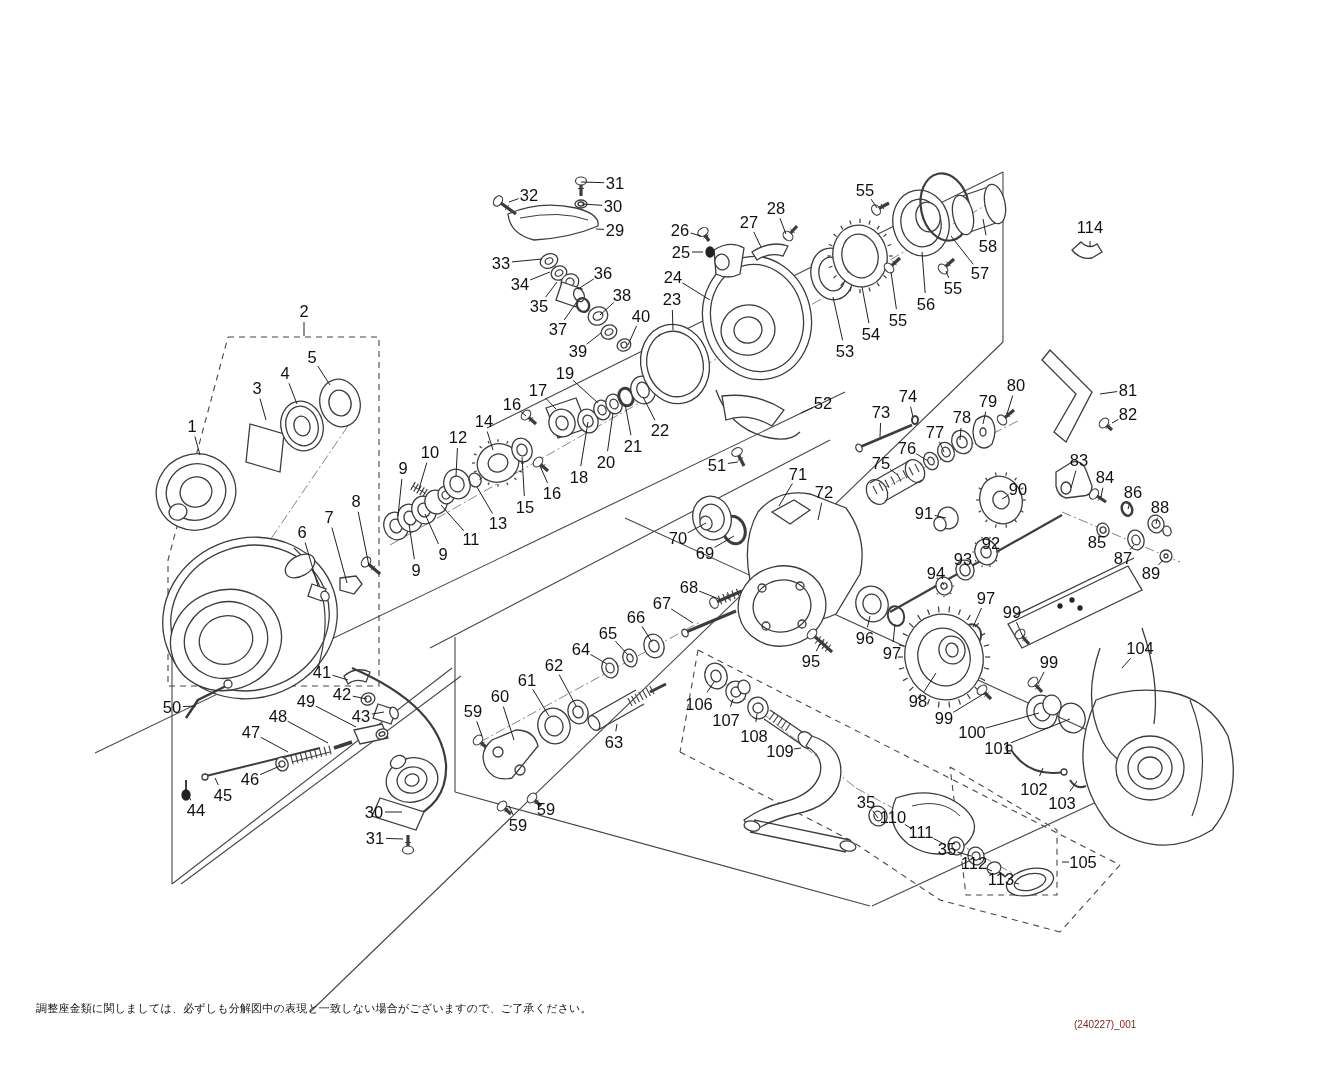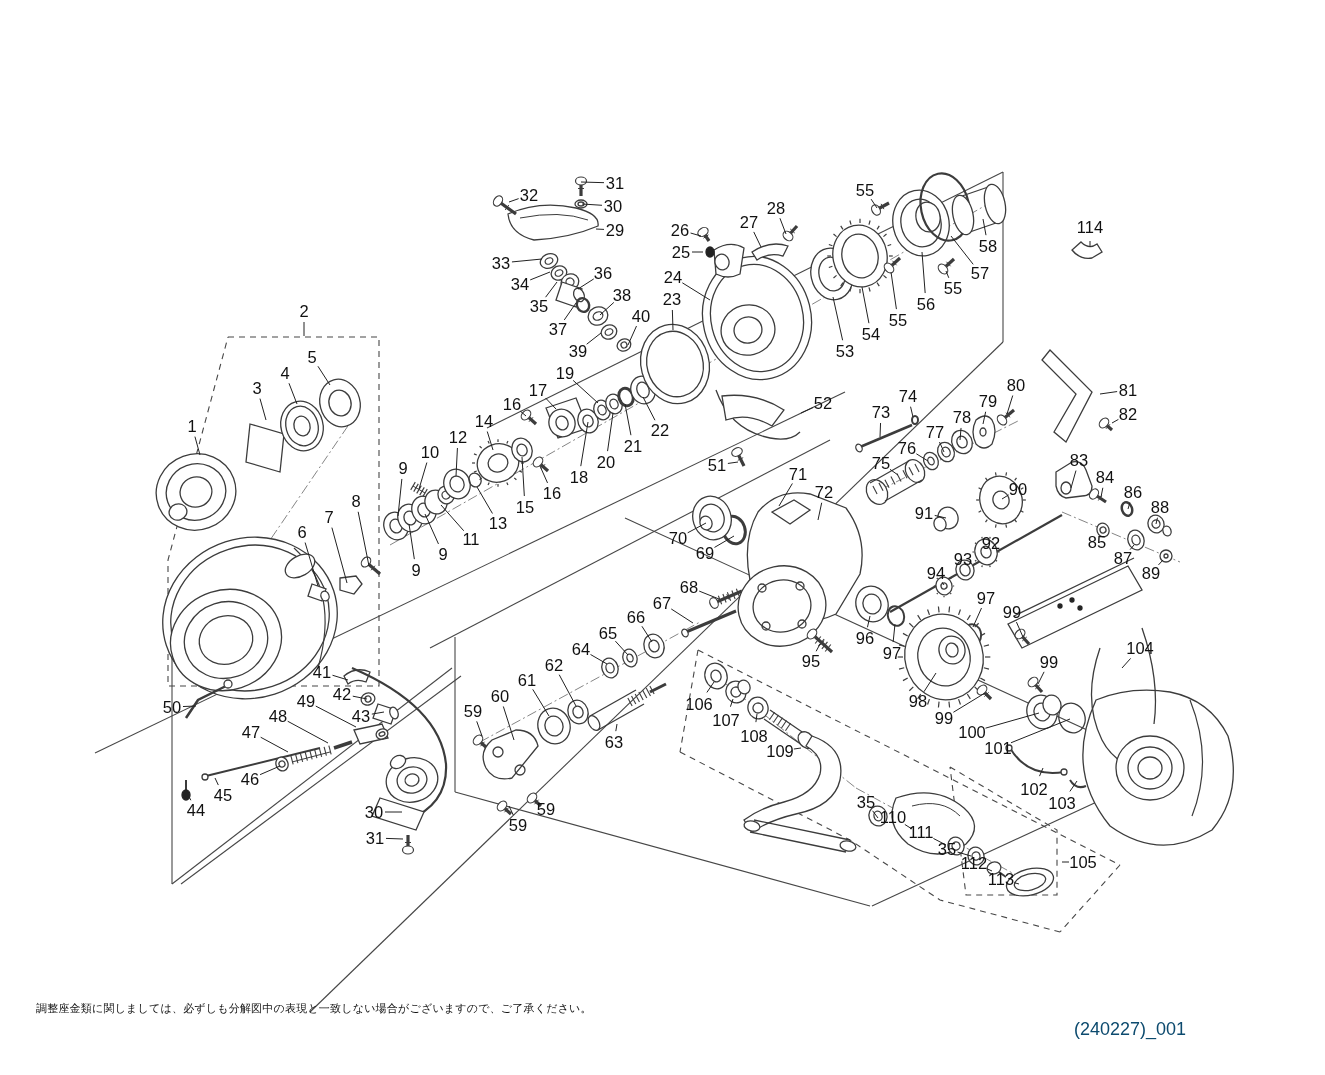--- a/index.html
+++ b/index.html
@@ -2,21 +2,21 @@
 <html><head>
 <meta charset="utf-8">
 <style>
   html,body{margin:0;padding:0;background:#fff;}
   body{font-family:"Liberation Sans","DejaVu Sans",sans-serif;}
   #page{position:relative;width:1325px;height:1075px;background:#fff;overflow:hidden;}
   #diagram-svg{position:absolute;left:0;top:0;}
   .note{position:absolute;color:#111;font-size:11px;letter-spacing:.2px;white-space:nowrap;}
   #note1{left:36px;top:1001px;}
   #note2{left:44px;top:1033px;}
-  #doccode{position:absolute;left:1074px;top:1019px;color:#0c4a6e;font-size:18px;}
+  #doccode{position:absolute;left:1074px;top:1019px;color:#7f1d1d;font-size:10px;}
   text.plbl{font-family:"Liberation Sans","DejaVu Sans",sans-serif;font-size:16.5px;fill:#111;}
 </style>
 </head>
 <body>
 
 <div id="page">
   <svg id="diagram-svg" width="1325" height="1075" viewBox="0 0 1325 1075">
     <g id="construction">
         <path d="M228,337 L379,337 L379,686 L168,686 L168,560 L228,337" fill="none" stroke="#474747" stroke-width="1.1" stroke-dasharray="6 5"></path>
         <path d="M698,650 L1120,865" fill="none" stroke="#474747" stroke-width="1.1" stroke-dasharray="6 5"></path>

